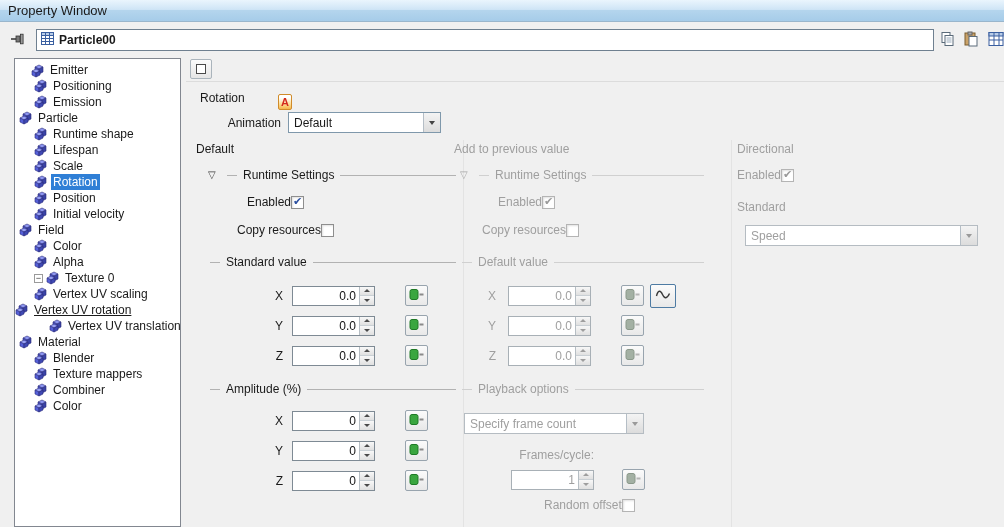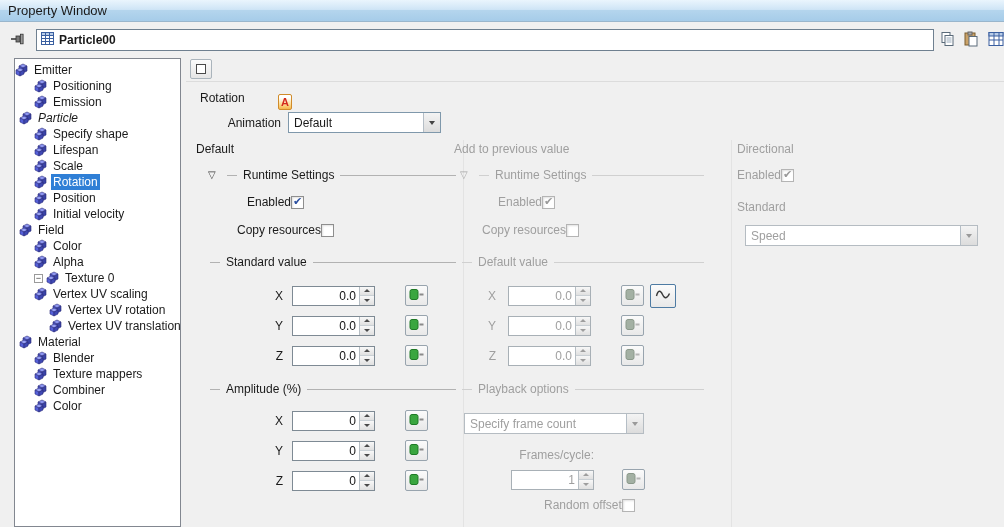--- a/index.html
+++ b/index.html
@@ -159,21 +159,21 @@
           <rect x="1" y="1.5" width="14" height="3.5" fill="#b8cce8" stroke="#3a5fa0"></rect>
           <line x1="6" y1="1.5" x2="6" y2="14.5" stroke="#3a5fa0"></line>
           <line x1="11" y1="1.5" x2="11" y2="14.5" stroke="#3a5fa0"></line>
           <line x1="1" y1="9" x2="15" y2="9" stroke="#3a5fa0"></line>
         </svg>
     </span>
   </button>
 </div>
 
 <div class="tree-panel">
-    <div class="tree-row" style="padding-left: 0;">
+    <div class="tree-row" style="padding-left: 16px; align-items: flex-end;">
       <span class="tree-icon">
         <svg width="14" height="14" viewBox="0 0 14 14">
           <polygon points="4,3 8,1 12,3 8,5" fill="#8d96f0" stroke="#2a2a78" stroke-width="0.6"></polygon>
           <polygon points="4,3 8,5 8,10 4,8" fill="#4d58cc" stroke="#2a2a78" stroke-width="0.6"></polygon>
           <polygon points="8,5 12,3 12,8 8,10" fill="#3a43a6" stroke="#2a2a78" stroke-width="0.6"></polygon>
           <polygon points="1,7 5,5 9,7 5,9" fill="#97a0f4" stroke="#2a2a78" stroke-width="0.6"></polygon>
           <polygon points="1,7 5,9 5,13 1,11" fill="#5560d8" stroke="#2a2a78" stroke-width="0.6"></polygon>
           <polygon points="5,9 9,7 9,11 5,13" fill="#3f49b4" stroke="#2a2a78" stroke-width="0.6"></polygon>
         </svg>
       </span>
@@ -198,21 +198,21 @@
           <polygon points="4,3 8,1 12,3 8,5" fill="#8d96f0" stroke="#2a2a78" stroke-width="0.6"></polygon>
           <polygon points="4,3 8,5 8,10 4,8" fill="#4d58cc" stroke="#2a2a78" stroke-width="0.6"></polygon>
           <polygon points="8,5 12,3 12,8 8,10" fill="#3a43a6" stroke="#2a2a78" stroke-width="0.6"></polygon>
           <polygon points="1,7 5,5 9,7 5,9" fill="#97a0f4" stroke="#2a2a78" stroke-width="0.6"></polygon>
           <polygon points="1,7 5,9 5,13 1,11" fill="#5560d8" stroke="#2a2a78" stroke-width="0.6"></polygon>
           <polygon points="5,9 9,7 9,11 5,13" fill="#3f49b4" stroke="#2a2a78" stroke-width="0.6"></polygon>
         </svg>
       </span>
       <span class="tree-label">Emission</span>
     </div>
-    <div class="tree-row" style="padding-left: 4px; font-style: italic;">
+    <div class="tree-row" style="padding-left: 4px;">
       <span class="tree-icon">
         <svg width="14" height="14" viewBox="0 0 14 14">
           <polygon points="4,3 8,1 12,3 8,5" fill="#8d96f0" stroke="#2a2a78" stroke-width="0.6"></polygon>
           <polygon points="4,3 8,5 8,10 4,8" fill="#4d58cc" stroke="#2a2a78" stroke-width="0.6"></polygon>
           <polygon points="8,5 12,3 12,8 8,10" fill="#3a43a6" stroke="#2a2a78" stroke-width="0.6"></polygon>
           <polygon points="1,7 5,5 9,7 5,9" fill="#97a0f4" stroke="#2a2a78" stroke-width="0.6"></polygon>
           <polygon points="1,7 5,9 5,13 1,11" fill="#5560d8" stroke="#2a2a78" stroke-width="0.6"></polygon>
           <polygon points="5,9 9,7 9,11 5,13" fill="#3f49b4" stroke="#2a2a78" stroke-width="0.6"></polygon>
         </svg>
       </span>
@@ -222,21 +222,21 @@
       <span class="tree-icon">
         <svg width="14" height="14" viewBox="0 0 14 14">
           <polygon points="4,3 8,1 12,3 8,5" fill="#8d96f0" stroke="#2a2a78" stroke-width="0.6"></polygon>
           <polygon points="4,3 8,5 8,10 4,8" fill="#4d58cc" stroke="#2a2a78" stroke-width="0.6"></polygon>
           <polygon points="8,5 12,3 12,8 8,10" fill="#3a43a6" stroke="#2a2a78" stroke-width="0.6"></polygon>
           <polygon points="1,7 5,5 9,7 5,9" fill="#97a0f4" stroke="#2a2a78" stroke-width="0.6"></polygon>
           <polygon points="1,7 5,9 5,13 1,11" fill="#5560d8" stroke="#2a2a78" stroke-width="0.6"></polygon>
           <polygon points="5,9 9,7 9,11 5,13" fill="#3f49b4" stroke="#2a2a78" stroke-width="0.6"></polygon>
         </svg>
       </span>
-      <span class="tree-label">Specify shape</span>
+      <span class="tree-label">Runtime shape</span>
     </div>
     <div class="tree-row" style="padding-left: 19px;">
       <span class="tree-icon">
         <svg width="14" height="14" viewBox="0 0 14 14">
           <polygon points="4,3 8,1 12,3 8,5" fill="#8d96f0" stroke="#2a2a78" stroke-width="0.6"></polygon>
           <polygon points="4,3 8,5 8,10 4,8" fill="#4d58cc" stroke="#2a2a78" stroke-width="0.6"></polygon>
           <polygon points="8,5 12,3 12,8 8,10" fill="#3a43a6" stroke="#2a2a78" stroke-width="0.6"></polygon>
           <polygon points="1,7 5,5 9,7 5,9" fill="#97a0f4" stroke="#2a2a78" stroke-width="0.6"></polygon>
           <polygon points="1,7 5,9 5,13 1,11" fill="#5560d8" stroke="#2a2a78" stroke-width="0.6"></polygon>
           <polygon points="5,9 9,7 9,11 5,13" fill="#3f49b4" stroke="#2a2a78" stroke-width="0.6"></polygon>
@@ -355,21 +355,21 @@
           <polygon points="4,3 8,1 12,3 8,5" fill="#8d96f0" stroke="#2a2a78" stroke-width="0.6"></polygon>
           <polygon points="4,3 8,5 8,10 4,8" fill="#4d58cc" stroke="#2a2a78" stroke-width="0.6"></polygon>
           <polygon points="8,5 12,3 12,8 8,10" fill="#3a43a6" stroke="#2a2a78" stroke-width="0.6"></polygon>
           <polygon points="1,7 5,5 9,7 5,9" fill="#97a0f4" stroke="#2a2a78" stroke-width="0.6"></polygon>
           <polygon points="1,7 5,9 5,13 1,11" fill="#5560d8" stroke="#2a2a78" stroke-width="0.6"></polygon>
           <polygon points="5,9 9,7 9,11 5,13" fill="#3f49b4" stroke="#2a2a78" stroke-width="0.6"></polygon>
         </svg>
       </span>
       <span class="tree-label">Vertex UV scaling</span>
     </div>
-    <div class="tree-row" style="padding-left: 34px;">
+    <div class="tree-row" style=" text-decoration: underline;">
       <span class="tree-icon">
         <svg width="14" height="14" viewBox="0 0 14 14">
           <polygon points="4,3 8,1 12,3 8,5" fill="#8d96f0" stroke="#2a2a78" stroke-width="0.6"></polygon>
           <polygon points="4,3 8,5 8,10 4,8" fill="#4d58cc" stroke="#2a2a78" stroke-width="0.6"></polygon>
           <polygon points="8,5 12,3 12,8 8,10" fill="#3a43a6" stroke="#2a2a78" stroke-width="0.6"></polygon>
           <polygon points="1,7 5,5 9,7 5,9" fill="#97a0f4" stroke="#2a2a78" stroke-width="0.6"></polygon>
           <polygon points="1,7 5,9 5,13 1,11" fill="#5560d8" stroke="#2a2a78" stroke-width="0.6"></polygon>
           <polygon points="5,9 9,7 9,11 5,13" fill="#3f49b4" stroke="#2a2a78" stroke-width="0.6"></polygon>
         </svg>
       </span>

